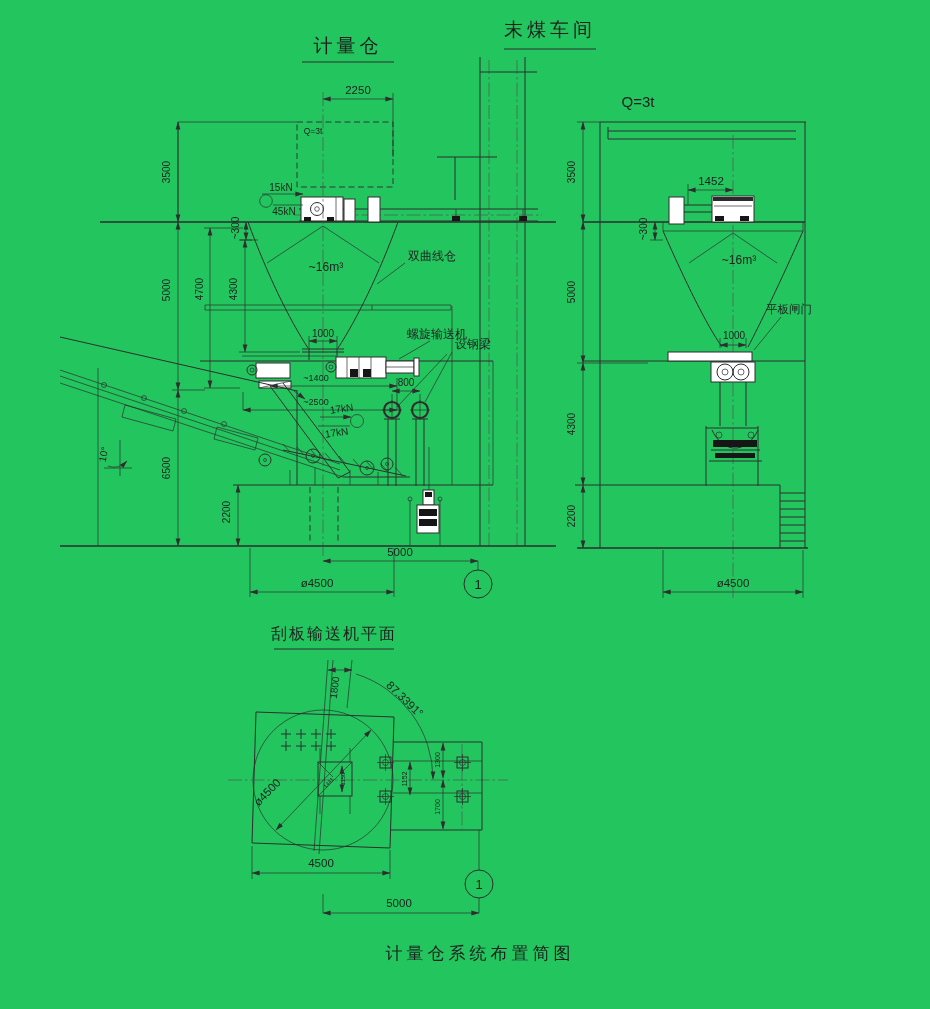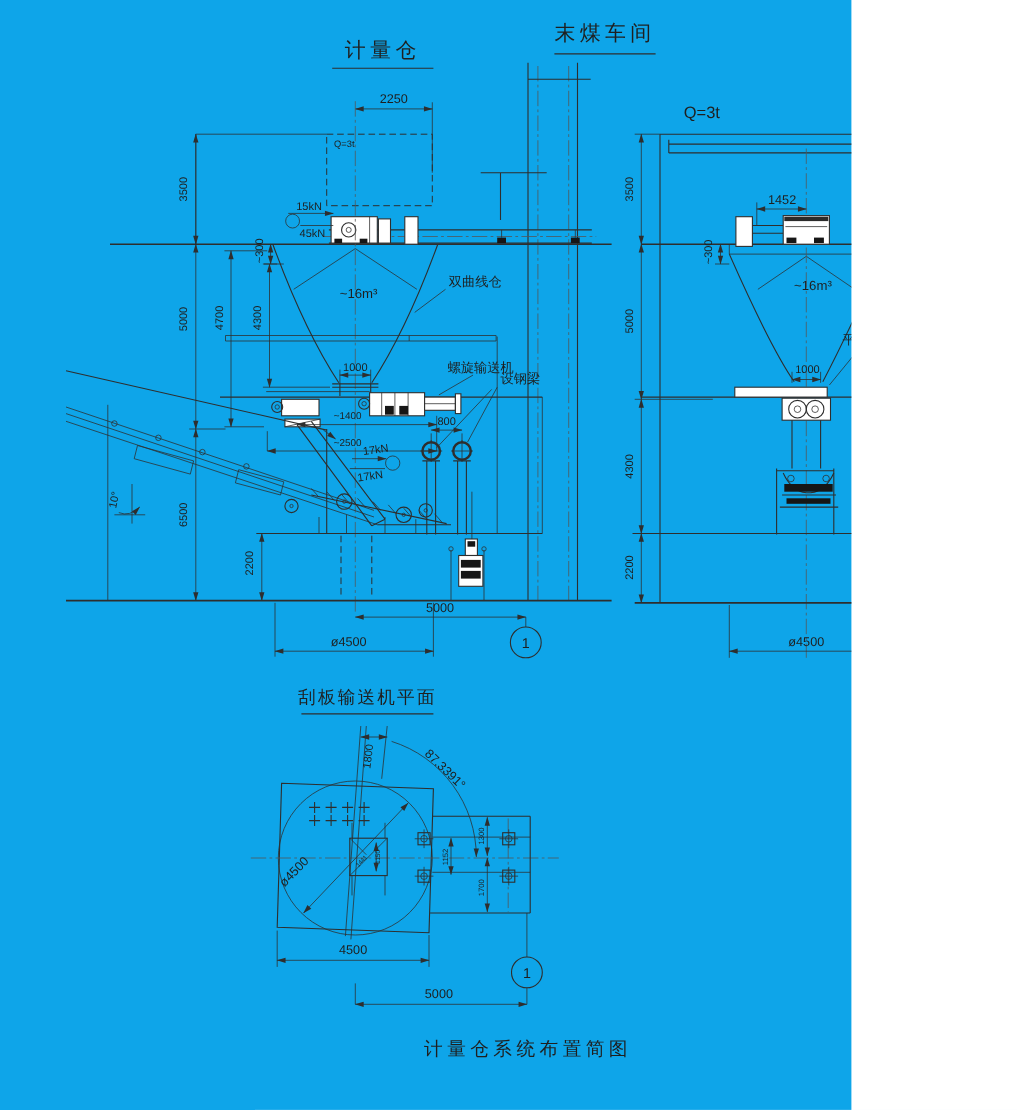--- a/index.html
+++ b/index.html
@@ -1,16 +1,16 @@
 <!DOCTYPE html>
 <html><head>
 <meta charset="utf-8">
 <style>
   html,body{margin:0;padding:0;background:#fff;}
-  .page{position:relative;width:774px;height:1009px;background:#0ea5e9;overflow:hidden;}
+  .page{position:relative;width:930px;height:1009px;background:#22c55e;overflow:hidden;}
   svg{position:absolute;left:0;top:0;}
   svg line,svg path,svg rect,svg circle,svg polygon,svg polyline{fill:none;stroke:#2e2e2e;stroke-width:1;}
   .s1{stroke-width:1.5}
   .s2{stroke-width:1}
   .s3{stroke-width:0.7}
   .wf{fill:#ffffff}
   .bk{fill:#161616;stroke:none}
   .dsh{stroke-dasharray:6 3.5;stroke-width:0.9}
   .cl{stroke:#555;stroke-width:0.7;stroke-dasharray:14 3 2.5 3}
   .dl{stroke-width:0.7;marker-start:url(#ar);marker-end:url(#ar)}

